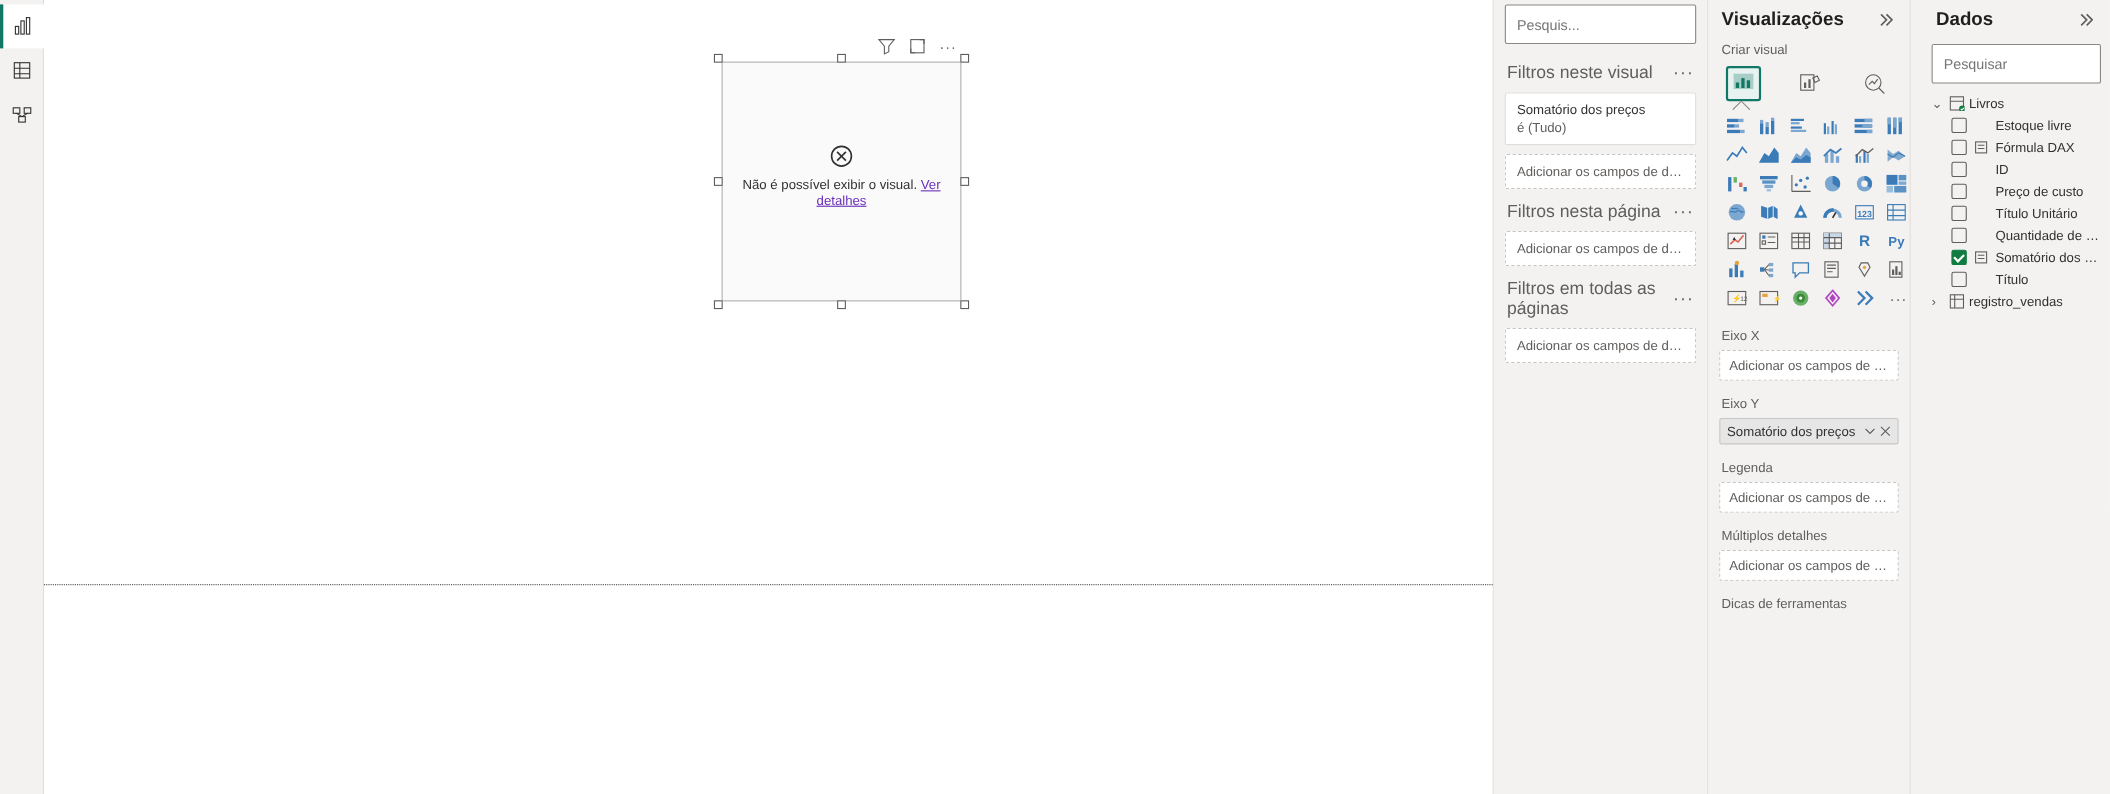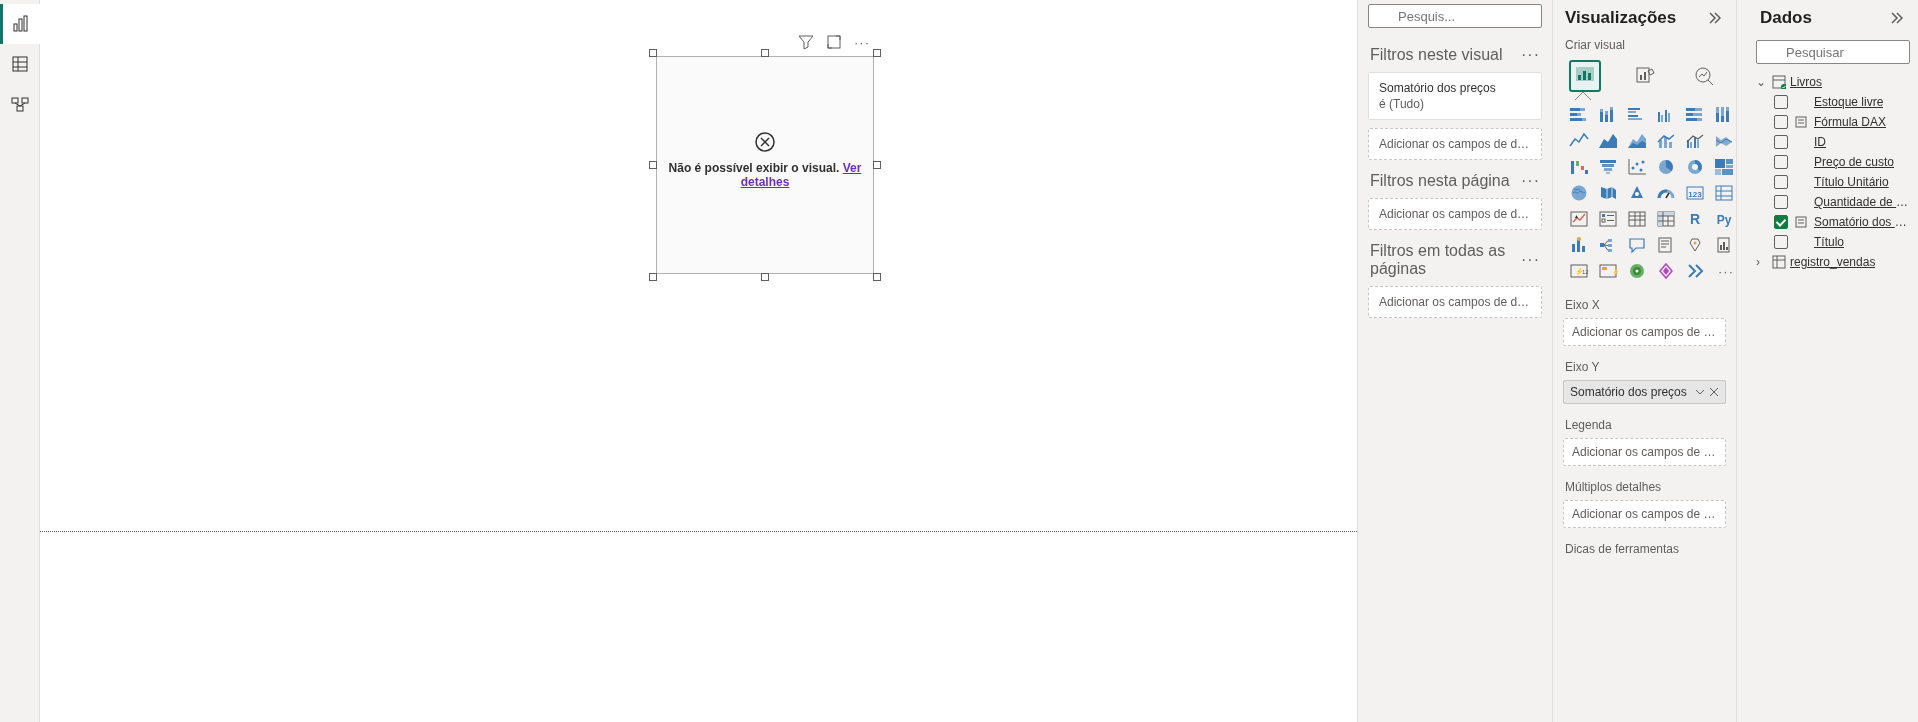--- a/index.html
+++ b/index.html
@@ -17,35 +17,35 @@
 .visual-handles { position: absolute; inset: -4px; pointer-events: none; }
 .handle { position: absolute; width: 8px; height: 8px; border: 1px solid #605e5c; background: #fff; }
 .handle.tl { top: -4px; left: -4px; }
 .handle.tr { top: -4px; right: -4px; }
 .handle.bl { bottom: -4px; left: -4px; }
 .handle.br { bottom: -4px; right: -4px; }
 .handle.tm { top: -4px; left: calc(50% - 4px); }
 .handle.bm { bottom: -4px; left: calc(50% - 4px); }
 .handle.ml { left: -4px; top: calc(50% - 4px); }
 .handle.mr { right: -4px; top: calc(50% - 4px); }
-.visual-error { position: absolute; top: 74px; left: 0; right: 0; text-align: center; font-size: 12px; color: #323130; font-weight: bold; }
+.visual-error { position: absolute; top: 74px; left: 0; right: 0; text-align: center; font-size: 12px; color: #323130; }
 .visual-error svg { display: block; margin: 0 auto 8px; }
 .visual-error a { color: #6b2fba; text-decoration: underline; }
 .visual-toolbar { position: absolute; left: 756px; top: 32px; display: flex; gap: 8px; }
 .visual-toolbar .vt-btn { width: 20px; height: 20px; display: flex; align-items: center; justify-content: center; cursor: pointer; color: #605e5c; }
 .page-divider { position: absolute; left: 0; right: 0; bottom: 190px; border-top: 1px dotted #605e5c; }
 
 
 .pane { background: #f3f2f1; border-right: 1px solid #e1dfdd; display: flex; flex-direction: column; overflow: hidden; }
 .pane-header { display: flex; align-items: center; padding: 6px 10px 6px 12px; font-size: 17px; font-weight: 600; color: #201f1e; }
 .pane-header .spacer { flex: 1; }
 .pane-header .hbtn { width: 24px; height: 24px; display: flex; align-items: center; justify-content: center; cursor: pointer; color: #605e5c; }
 
 .filters-pane { width: 195px; }
-.search-box { margin: 4px 10px 10px; height: 24px; border: 1px solid #8a8886; background: #fff; display: flex; align-items: center; padding: 0 23px; gap: 6px; border-radius: 2px; }
+.search-box { margin: 4px 10px 10px; height: 36px; border: 1px solid #8a8886; background: #fff; display: flex; align-items: center; padding: 0 4px; gap: 6px; border-radius: 2px; }
 .search-box input { border: none; outline: none; flex: 1; font-size: 13px; background: transparent; }
 .filter-section { padding: 8px 12px 4px; font-size: 16px; color: #605e5c; display: flex; align-items: center; }
 .filter-section .spacer { flex: 1; }
 .filter-card { margin: 4px 10px; background: #fff; border: 1px solid #e1dfdd; border-radius: 2px; padding: 8px 10px; font-size: 12px; color: #323130; }
 .filter-card .sub { color: #605e5c; margin-top: 2px; }
 .filter-drop { margin: 4px 10px; background: #fff; border: 1px dashed #c8c6c4; border-radius: 2px; padding: 8px 10px; font-size: 12px; color: #605e5c; white-space: nowrap; overflow: hidden; text-overflow: ellipsis; }
 
 .viz-pane { width: 184px; }
 .viz-sub { padding: 2px 12px 4px; font-size: 12px; color: #605e5c; }
 .viz-tabs { display: flex; gap: 28px; padding: 4px 16px 0; }
@@ -58,21 +58,21 @@
 .field-section { padding: 8px 12px 4px; font-size: 12px; color: #605e5c; }
 .field-drop { margin: 2px 10px 6px; background: #fff; border: 1px dashed #c8c6c4; border-radius: 2px; padding: 6px 8px; font-size: 12px; color: #605e5c; white-space: nowrap; overflow: hidden; text-overflow: ellipsis; }
 .field-chip { margin: 2px 10px 6px; background: #e6e6e6; border: 1px solid #c8c6c4; border-radius: 2px; padding: 4px 6px; font-size: 12px; color: #323130; display: flex; align-items: center; }
 .field-chip .spacer { flex: 1; }
 
 .data-pane { width: 170px; border-right: none; margin-left: 11px; }
 .data-pane .search-box { margin: 4px 8px 8px; }
 .tree { padding: 0 6px; font-size: 12px; }
 .tree-row { display: flex; align-items: center; gap: 4px; padding: 3px 2px; cursor: pointer; white-space: nowrap; overflow: hidden; }
 .tree-row .exp { width: 12px; color: #605e5c; }
-.tree-row .lbl { overflow: hidden; text-overflow: ellipsis; text-decoration: underline; }
+.tree-row .lbl { overflow: hidden; text-overflow: ellipsis; }
 .tree-child { padding-left: 18px; }
 .tree-child .tree-row { gap: 6px; text-align: center; }
 .chk { width: 14px; height: 14px; border: 1px solid #605e5c; border-radius: 2px; flex-shrink: 0; display: flex; align-items: center; justify-content: center; }
 .chk.checked { background: #107c41; border-color: #107c41; }
 .chk.checked::after { content: ""; width: 4px; height: 7px; border: solid #fff; border-width: 0 2px 2px 0; transform: rotate(45deg); margin-top: -2px; }
 .ficon { width: 14px; flex-shrink: 0; color: #605e5c; }
 
 .dots { letter-spacing: 1px; color: #605e5c; }
 svg { display: block; }
 </style>

